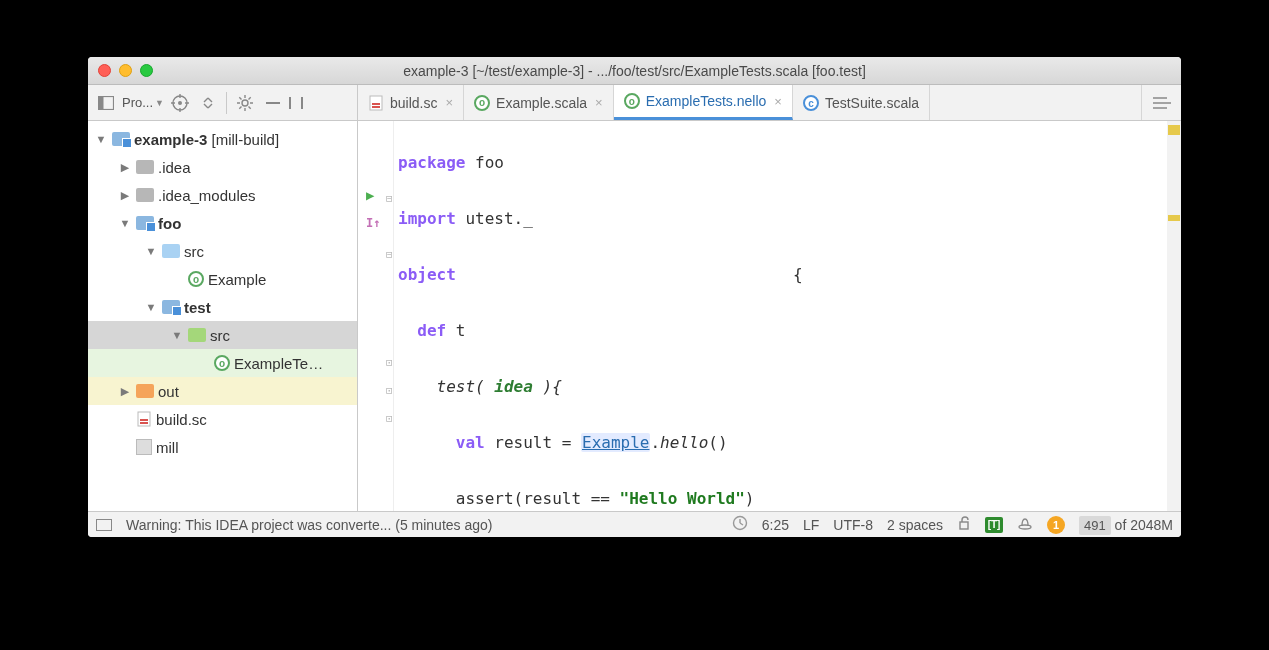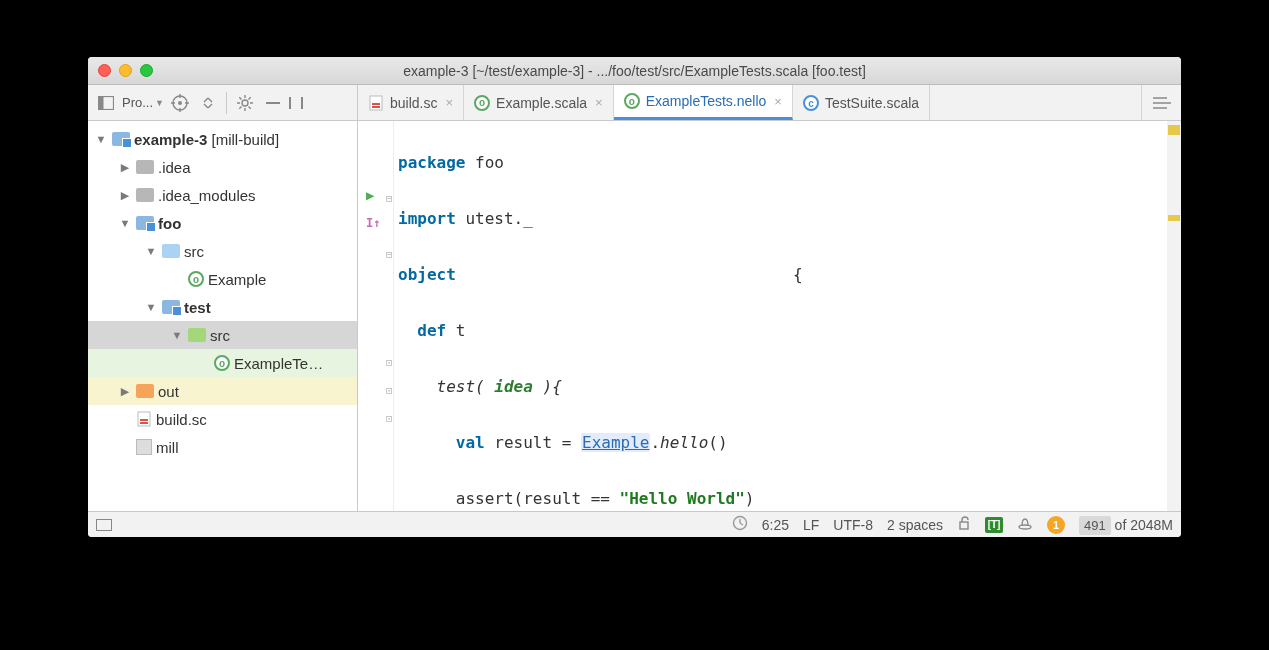--- a/index.html
+++ b/index.html
@@ -161,21 +161,21 @@
     background:#fff; border-right:1px solid #eee;
   }
   .gut-icon { position:absolute; left:8px; font-size:14px;}
   .gut-run { color:#4caf50; }
   .gut-impl { color:#c36fb5; font-weight:bold;}
   .gut-fold { color:#bbb; font-size:11px;}
   .code {
     position:absolute; left:40px; right:18px; top:0;
     white-space:pre;
   }
-  .kw { color:#0369a1; font-weight:700;}
+  .kw { color:#8b5cf6; font-weight:700;}
   .str { color:#1f7a1f; font-weight:700;}
   .em { font-style:italic;}
   .link { color:#2a6db0; text-decoration:underline;}
   .hl-link-bg { background:#e3ebff; padding:0 1px; border-radius:2px;}
   .line-hl { position:absolute; left:0; right:14px; height:28px; background:#fdf8d2; z-index:-1;}
   .right-strip { position:absolute; right:0; top:0; width:14px; bottom:0; background:#f2f2f2;}
   .strip-mark { position:absolute; right:1px; width:12px; height:10px; background:#e6c94b;}
   
   .tooltip {
     position:absolute;
@@ -445,20 +445,21 @@
 
 
 
       </div>
 
     </div>
   </div>
 
   <div class="statusbar">
     <span class="status-box"></span>
+    <span>Warning: This IDEA project was converte... (5 minutes ago)</span>
     <span class="spacer"></span>
     <span>
       <svg width="16" height="16">
           <circle cx="8" cy="8" r="6.5" fill="none" stroke="#999" stroke-width="1.4"></circle>
           <line x1="8" y1="8" x2="8" y2="4" stroke="#999" stroke-width="1.4"></line>
           <line x1="8" y1="8" x2="11" y2="10" stroke="#999" stroke-width="1.4"></line>
         </svg>
     </span>
     <span>6:25</span>
     <span>LF</span>

